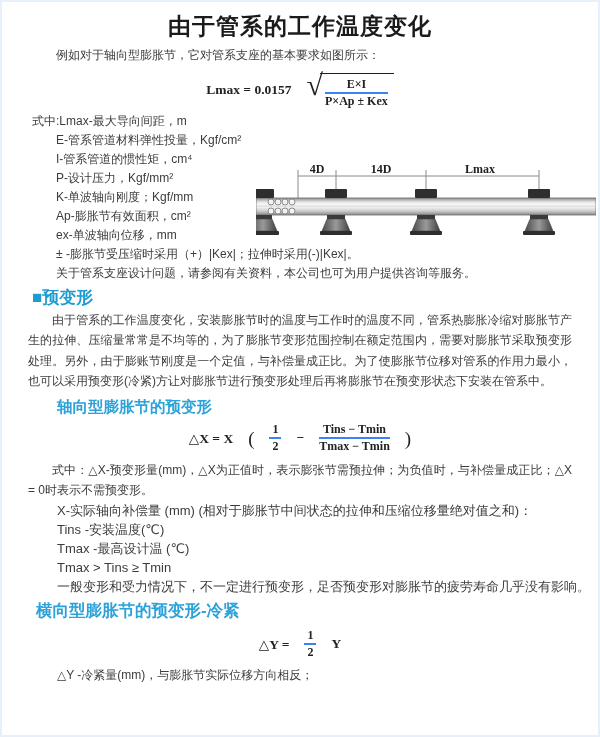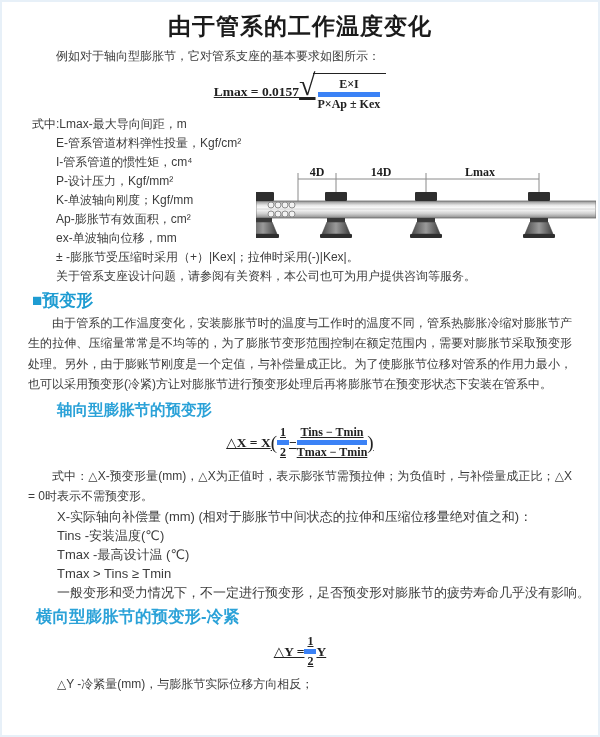--- a/index.html
+++ b/index.html
@@ -18,31 +18,31 @@
 
   
   .txt{font-size:12px;line-height:20px;}
   .just{text-align:justify;}
 
   .p-intro{margin:2px 26px 0 30px;}
   .sec-head-inline{
     color:#1E9CD2;font-size:17px;font-weight:700;vertical-align:-1px;
     padding-left:24px;margin-right:4px;
   }
-  .p-example{margin:0 26px 0 30px;text-indent:24px;}
+  .p-example{margin:0 26px 0 30px;text-indent:24px;font-family:Liberation Mono, monospace;}
 
   
   .formula-row{text-align:center;}
   .formula{
-    display:inline-flex;align-items:center;gap:0;
+    display:inline-flex;align-items:center;gap:15px;
     font-family:"Liberation Serif","DejaVu Serif",serif;
-    font-weight:700;color:#222;font-size:13.5px;text-decoration:underline;
+    font-weight:700;color:#222;font-size:13.5px;
   }
   .frac{display:inline-flex;flex-direction:column;text-align:center;line-height:1.12;font-size:12px;}
-  .frac .num{border-bottom:5px solid #3b82f6;padding:0 3px 1px;}
+  .frac .num{border-bottom:2px solid #3b82f6;padding:0 3px 1px;}
   .frac .den{padding-top:1px;}
   .sqrt{display:inline-flex;align-items:flex-start;}
   .sqrt-sign{font-size:30px;line-height:26px;font-weight:400;}
   .sqrt-body{border-top:1.5px solid #222;margin-left:-3px;padding:2px 6px 0 5px;margin-top:1px;}
   .paren{font-size:19px;font-weight:400;line-height:1;}
   .fml-lmax{margin:6px 0 2px;}
   .fml-dx{margin:7px 0 6px;}
   .fml-dy{margin:9px 0 6px;}
 
   

